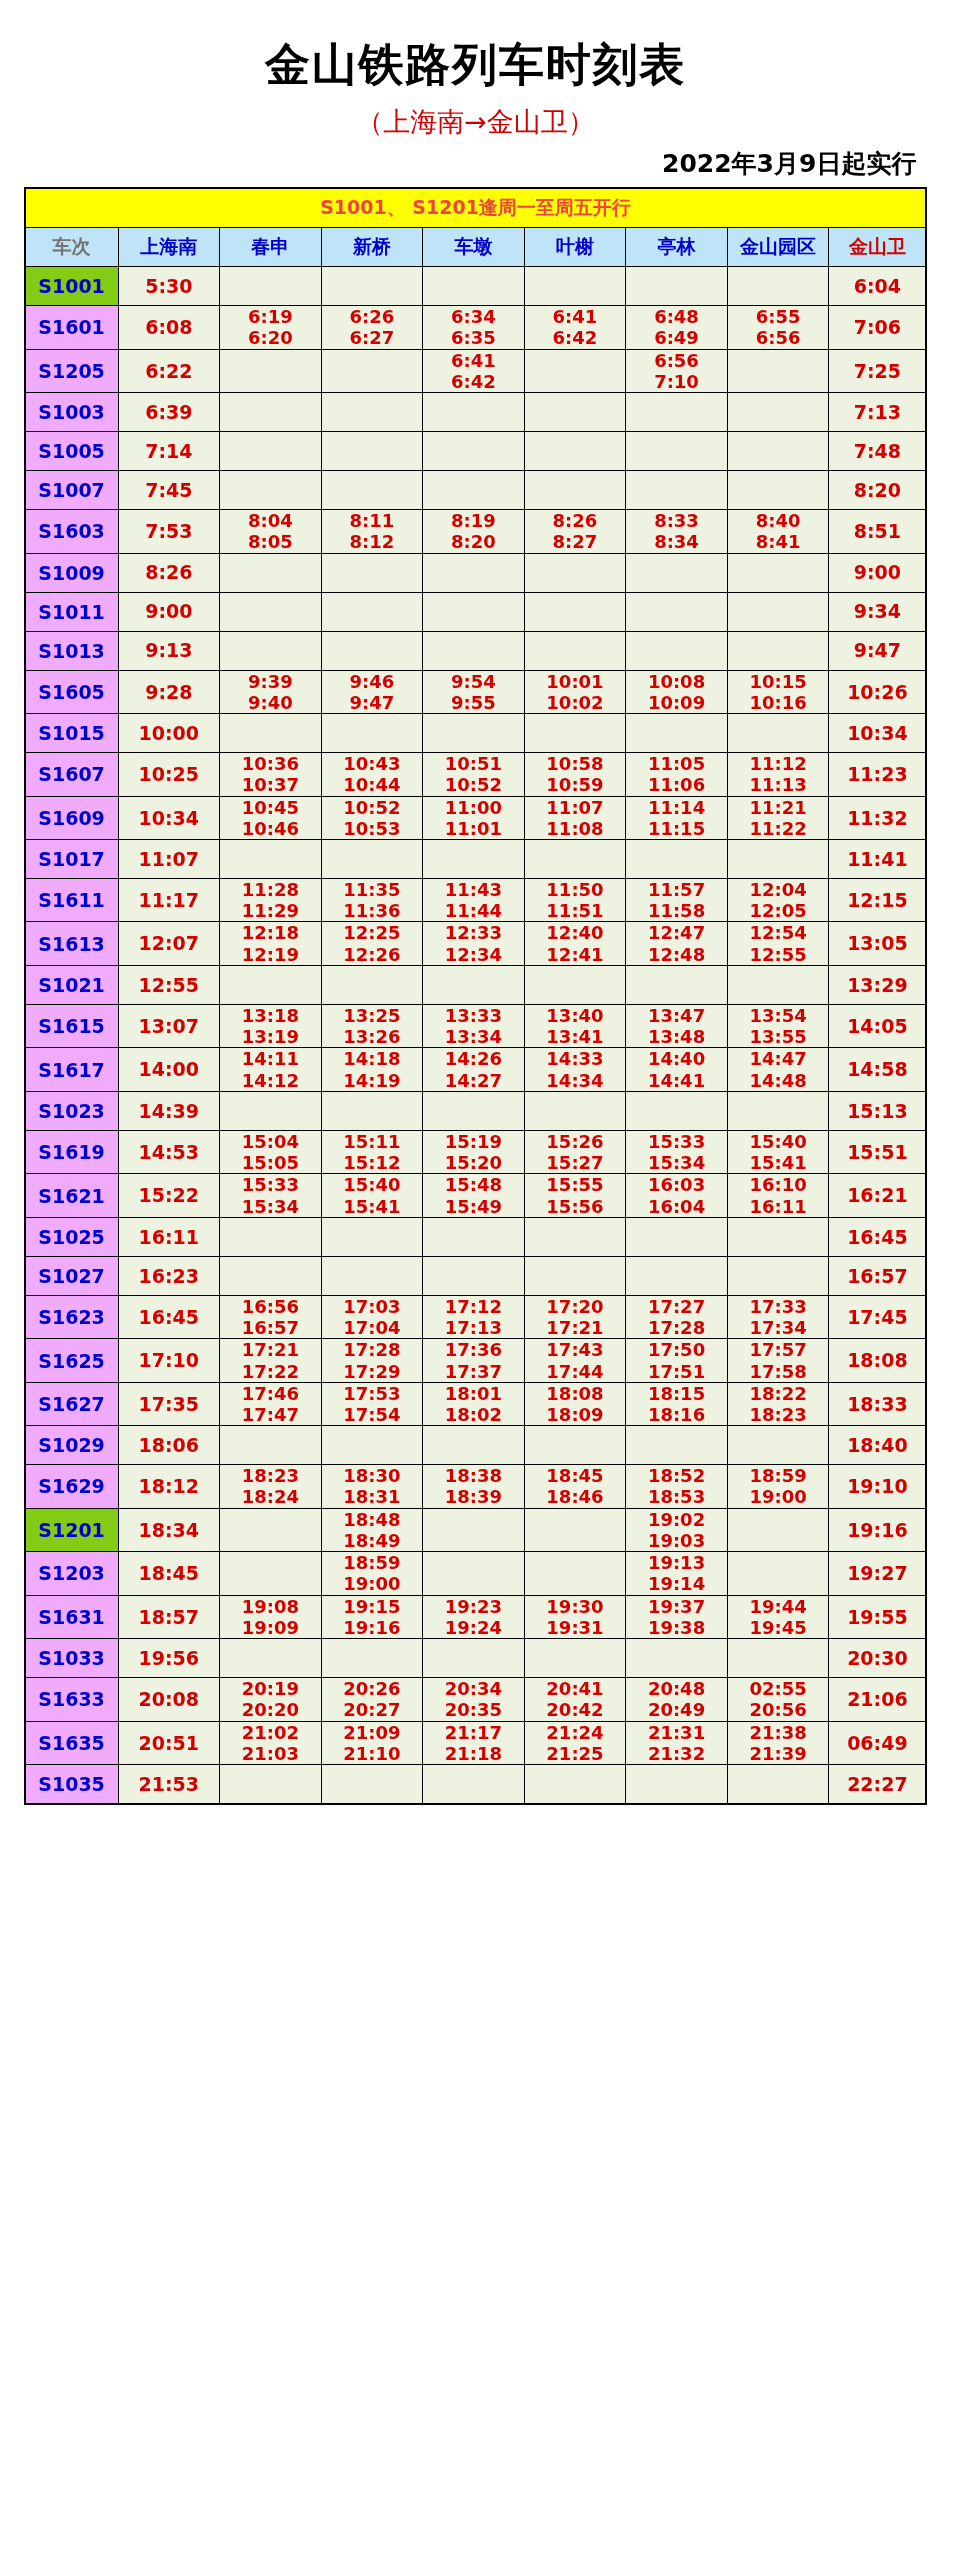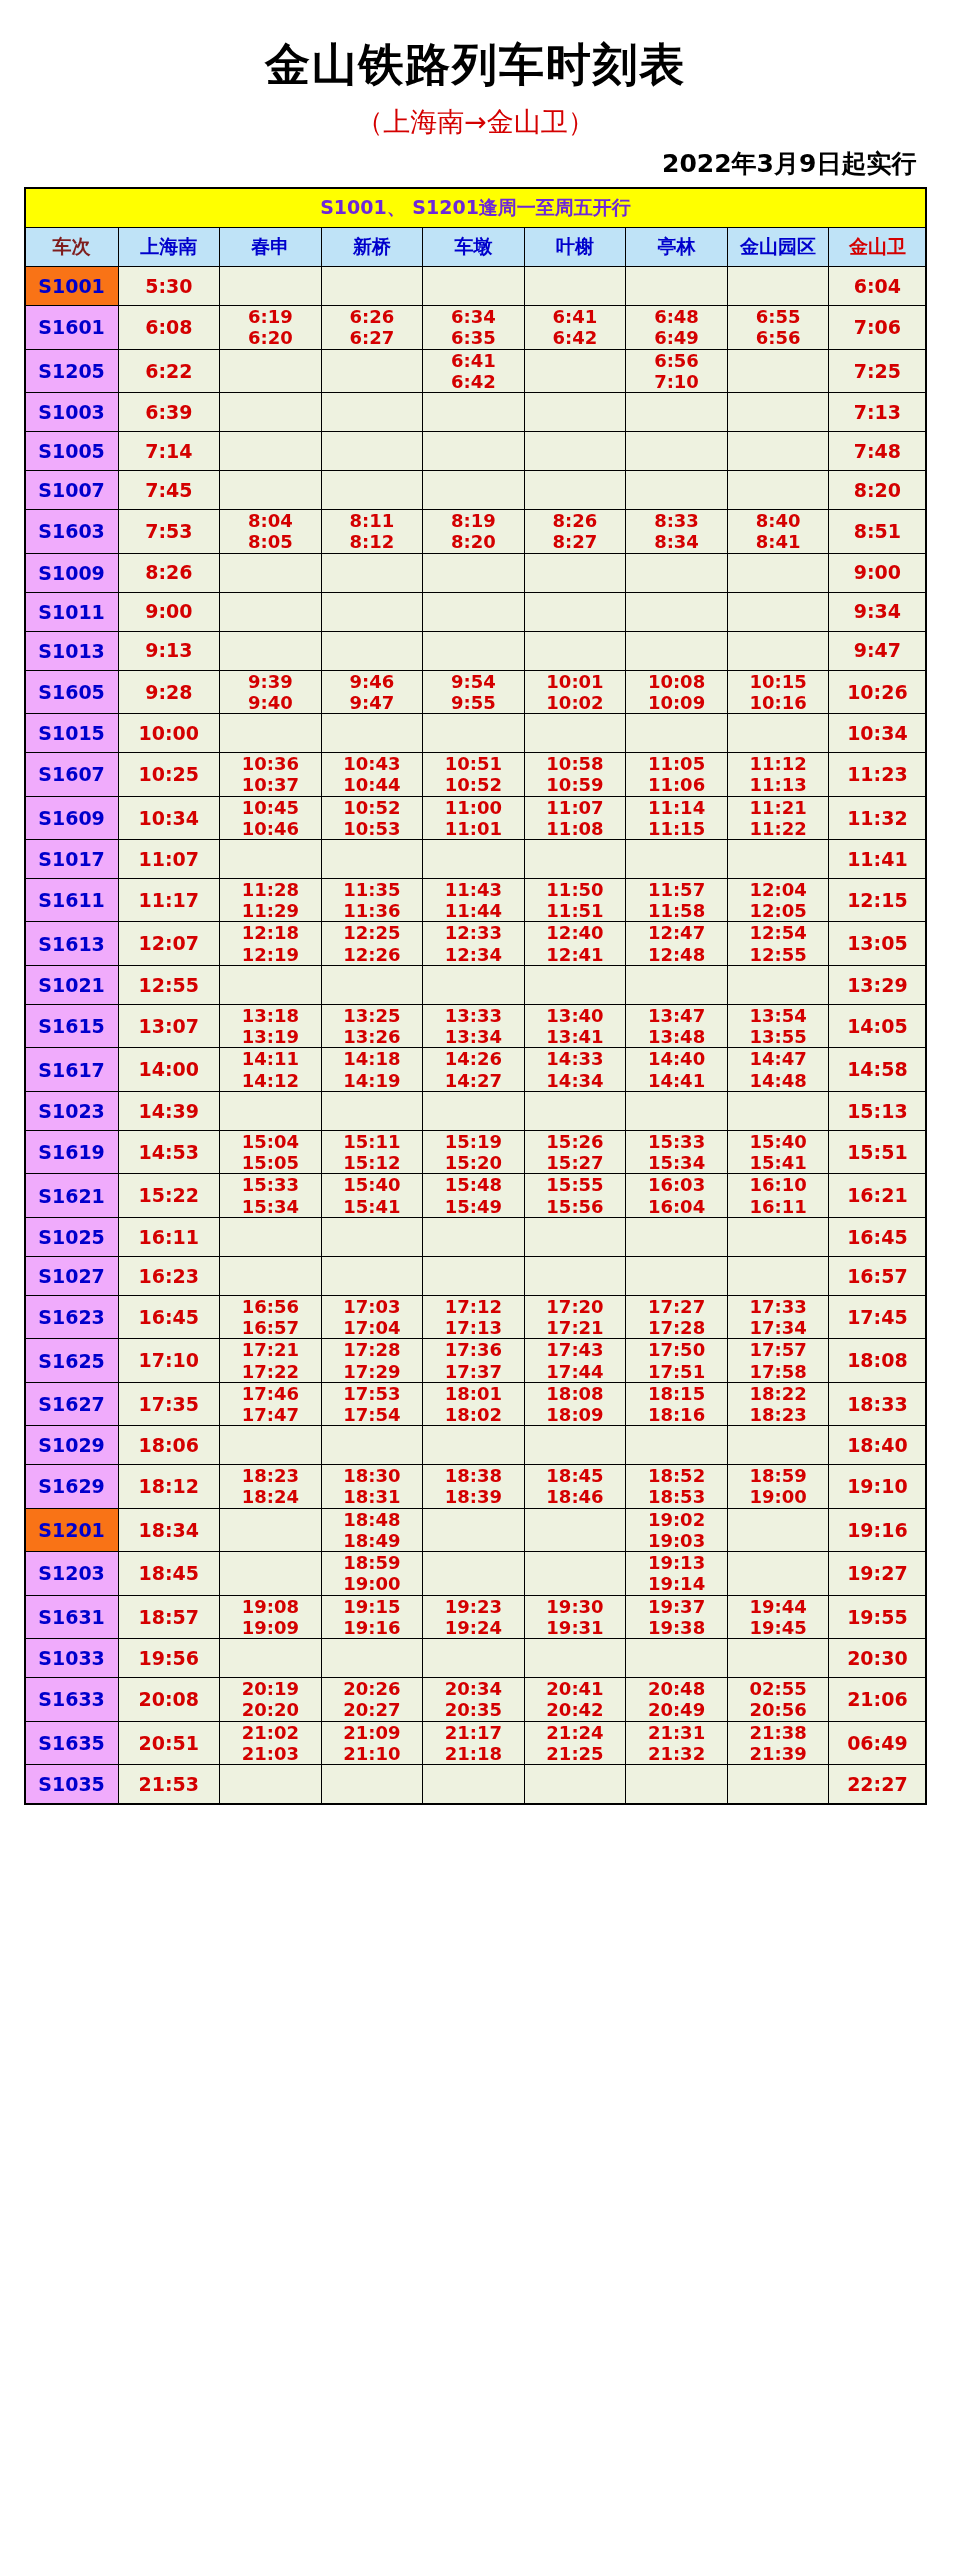--- a/index.html
+++ b/index.html
@@ -48,47 +48,47 @@
     border: 0.9px solid #000000;
     padding: 0;
     text-align: center;
     vertical-align: middle;
     font-size: 19px;
     font-weight: bold;
     height: 38px;
   }
   .noteRow td {
     background: #ffff00;
-    color: #6d28d9;
+    color: #ef4444;
     font-size: 20px;
     font-weight: bold;
     height: 33px;
   }
   .hdr td {
     background: #bfe3f7;
     font-size: 22px;
     font-weight: bold;
     height: 47px;
   }
-  .hdr .h-train { color: #7f1d1d; }
+  .hdr .h-train { color: #737373; }
   .hdr .h-sta   { color: #0000cc; }
   .hdr .h-end   { color: #d40000; }
   .hdr .h-start { color: #0000cc; }
 
   col.c-train { width: 92px; }
   col.c-sta   { width: 100px; }
   col.c-last  { width: 96px; }
 
   td.train {
     background: #f0abfc;
     color: #0000cc;
     font-size: 21px;
   }
   td.train.hl {
-    background: #f97316;
+    background: #84cc16;
     color: #0000cc;
   }
   td.cell {
     background: #eef2e0;
     color: #d40000;
     font-size: 21px;
     line-height: 1.08;
   }
   td.cell .two {
     display: block;

